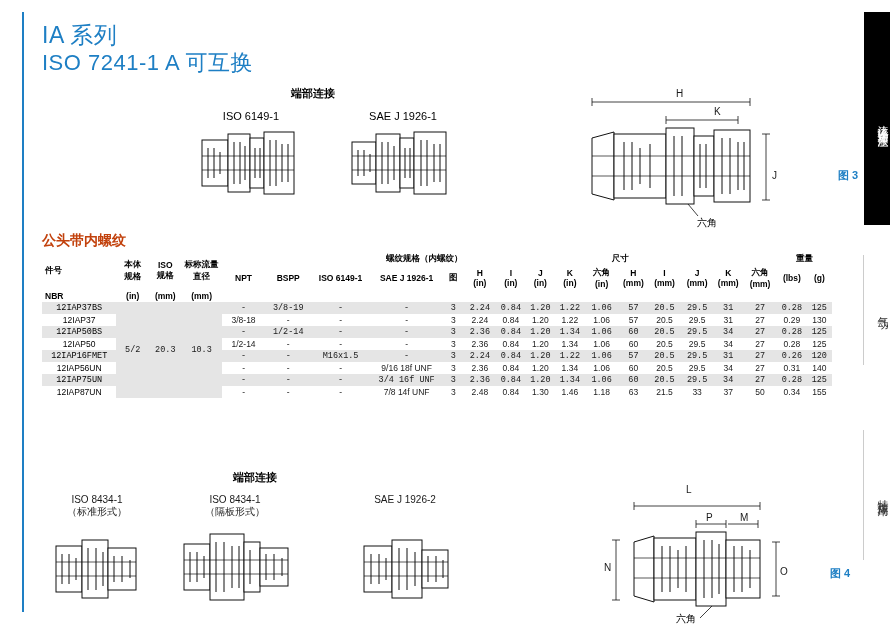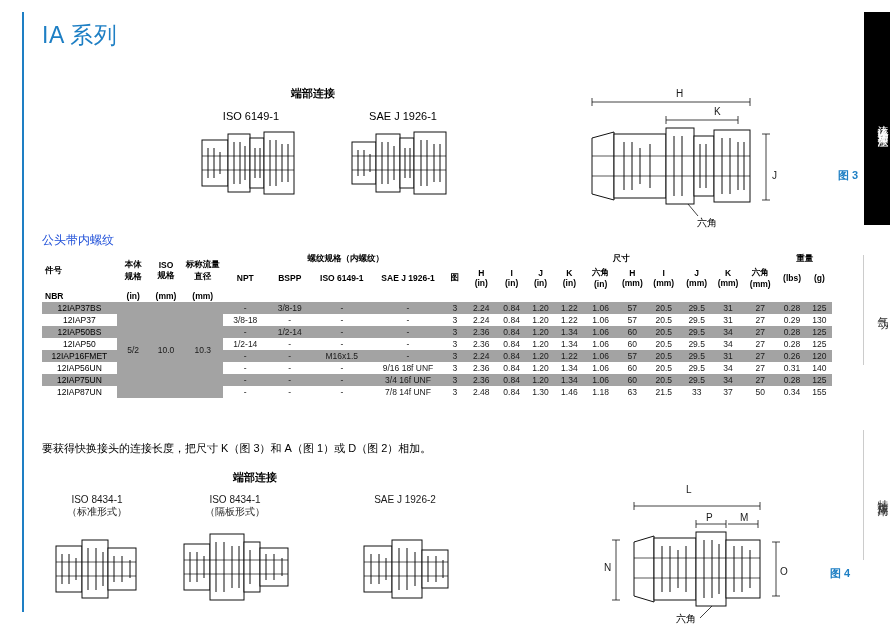--- a/index.html
+++ b/index.html
@@ -21,56 +21,57 @@
 
   
   .tab{position:absolute;right:0;width:26px;background:#000;color:#fff;
        writing-mode:vertical-rl;text-orientation:upright;
        font-size:11px;letter-spacing:2px;text-align:center;padding:10px 0;}
   .tab.black{background:#000;}
   .tab.grey{background:#ffffff;color:#333;}
   .tab-strip-black{position:absolute;right:0;top:12px;width:26px;height:8px;background:#000;}
 
   
-  .sec-label{font-size:12px;font-weight:normal;color:#1d4ed8;}
+  .sec-label{font-size:14px;font-weight:bold;color:#c2410c;}
   .ctr-label{font-size:11px;font-weight:bold;color:#000;text-align:center;}
 
   
   .drawbox{position:absolute;}
   svg{display:block;}
 
   
   table.spec{position:absolute;left:42px;top:252px;border-collapse:collapse;width:790px;}
   table.spec th,table.spec td{
     font-size:8.5px;text-align:center;padding:1px 1px;border:0;white-space:nowrap;
   }
   table.spec thead tr.h1 th{font-size:8.5px;font-weight:bold;color:#000;padding-bottom:1px;}
   table.spec thead tr.h2 th{font-size:8.5px;font-weight:bold;color:#000;}
   .hdr-line-top{border-top:1.4px solid #1e7fc4;}
   .hdr-line-mid{border-bottom:.8px solid #1e7fc4;}
   .hdr-line-bot{border-bottom:1.4px solid #1e7fc4;}
-  tr.band{background:#a3a3a3;}
+  tr.band{background:#e5e5e5;font-family:Liberation Mono, monospace;}
   tr.plain{background:#ffffff;}
   td.part{text-align:left;padding-left:3px;color:#000;}
 
   .note{position:absolute;left:42px;top:441px;font-size:11px;color:#000;}
 
   .fig-label{position:absolute;font-size:11px;font-weight:bold;color:#1e7fc4;}
   .hex-label{font-size:10px;color:#000;}
 
   .bot-title{position:absolute;font-size:11px;font-weight:bold;color:#000;text-align:center;}
 </style>
 </head>
 <body>
 
 <div class="page">
 
   <div class="left-rule"></div>
 
   <div class="title1">IA 系列</div>
+  <div class="title2">ISO 7241-1 A 可互换</div>
 
   <div class="tab-strip-black"></div>
   <div class="tab black" style="top:20px;height:185px;">流体输送和液压</div>
   <div class="tab grey" style="top:255px;height:90px;border-left:1px solid #ccc;">气动</div>
   <div class="tab grey" style="top:430px;height:110px;border-left:1px solid #ccc;">特殊应用</div>
 
   <div class="ctr-label" style="position:absolute;left:248px;top:86px;width:130px;">端部连接</div>
   <div class="ctr-label" style="position:absolute;left:196px;top:110px;width:110px;font-weight:normal;">ISO 6149-1</div>
   <div class="ctr-label" style="position:absolute;left:338px;top:110px;width:130px;font-weight:normal;">SAE J 1926-1</div>
 
@@ -181,21 +182,21 @@
   <table class="spec">
     <thead>
       <tr class="h1">
         <th class="hdr-line-top" rowspan="2" style="width:76px;text-align:left;padding-left:3px;">件号</th>
         <th class="hdr-line-top" rowspan="2" style="width:36px;white-space:pre-line;">本体
 规格</th>
         <th class="hdr-line-top" rowspan="2" style="width:34px;white-space:pre-line;">ISO
 规格</th>
         <th class="hdr-line-top" rowspan="2" style="width:44px;white-space:pre-line;">标称流量
 直径</th>
-        <th class="hdr-line-top hdr-line-mid" colspan="5" style="text-align:center;padding-left:4px;">螺纹规格（内螺纹）</th>
+        <th class="hdr-line-top hdr-line-mid" colspan="5" style="text-align:right;padding-left:4px;">螺纹规格（内螺纹）</th>
         <th class="hdr-line-top hdr-line-mid" colspan="10">尺寸</th>
         <th class="hdr-line-top hdr-line-mid" colspan="2">重量</th>
       </tr>
       <tr class="h2">
         <th class="hdr-line-bot" style="width:48px;">NPT</th>
         <th class="hdr-line-bot" style="width:48px;">BSPP</th>
         <th class="hdr-line-bot" style="width:62px;">ISO 6149-1</th>
         <th class="hdr-line-bot" style="width:76px;">SAE J 1926-1</th>
         <th class="hdr-line-bot" style="width:22px;">图</th>
         <th class="hdr-line-bot" style="width:34px;"><span>H</span><br><span>(in)</span></th>
@@ -216,21 +217,21 @@
         <th class="hdr-line-bot">(in)</th>
         <th class="hdr-line-bot">(mm)</th>
         <th class="hdr-line-bot">(mm)</th>
         <th colspan="17" class="hdr-line-bot"></th>
       </tr>
     </thead>
     <tbody id="tbody">
         <tr class="band">
           <td class="part">12IAP37BS</td>
           <td rowspan="8" style="border-right: 0px;">5/2</td>
-          <td rowspan="8" style="border-right: 0px;">10.0</td>
+          <td rowspan="8" style="border-right: 0px;">20.3</td>
           <td rowspan="8" style="border-right: 0px;">10.3</td>
           <td>-</td>
           <td>3/8-19</td>
           <td>-</td>
           <td>-</td>
           <td>3</td>
           <td>2.24</td>
           <td>0.84</td>
           <td>1.20</td>
           <td>1.22</td>
@@ -379,21 +380,20 @@
           <td>21.5</td>
           <td>33</td>
           <td>37</td>
           <td>50</td>
           <td>0.34</td>
           <td>155</td>
         </tr>
       </tbody>
   </table>
 
-  <div class="note">要获得快换接头的连接长度，把尺寸 K（图 3）和 A（图 1）或 D（图 2）相加。</div>
 
   <div class="bot-title" style="left:190px;top:470px;width:130px;">端部连接</div>
 
   <div style="position:absolute;left:42px;top:494px;width:110px;text-align:center;font-size:10px;">
     <div>ISO 8434-1</div>
     <div>（标准形式）</div>
   </div>
   <div style="position:absolute;left:170px;top:494px;width:130px;text-align:center;font-size:10px;">
     <div>ISO 8434-1</div>
     <div>（隔板形式）</div>

